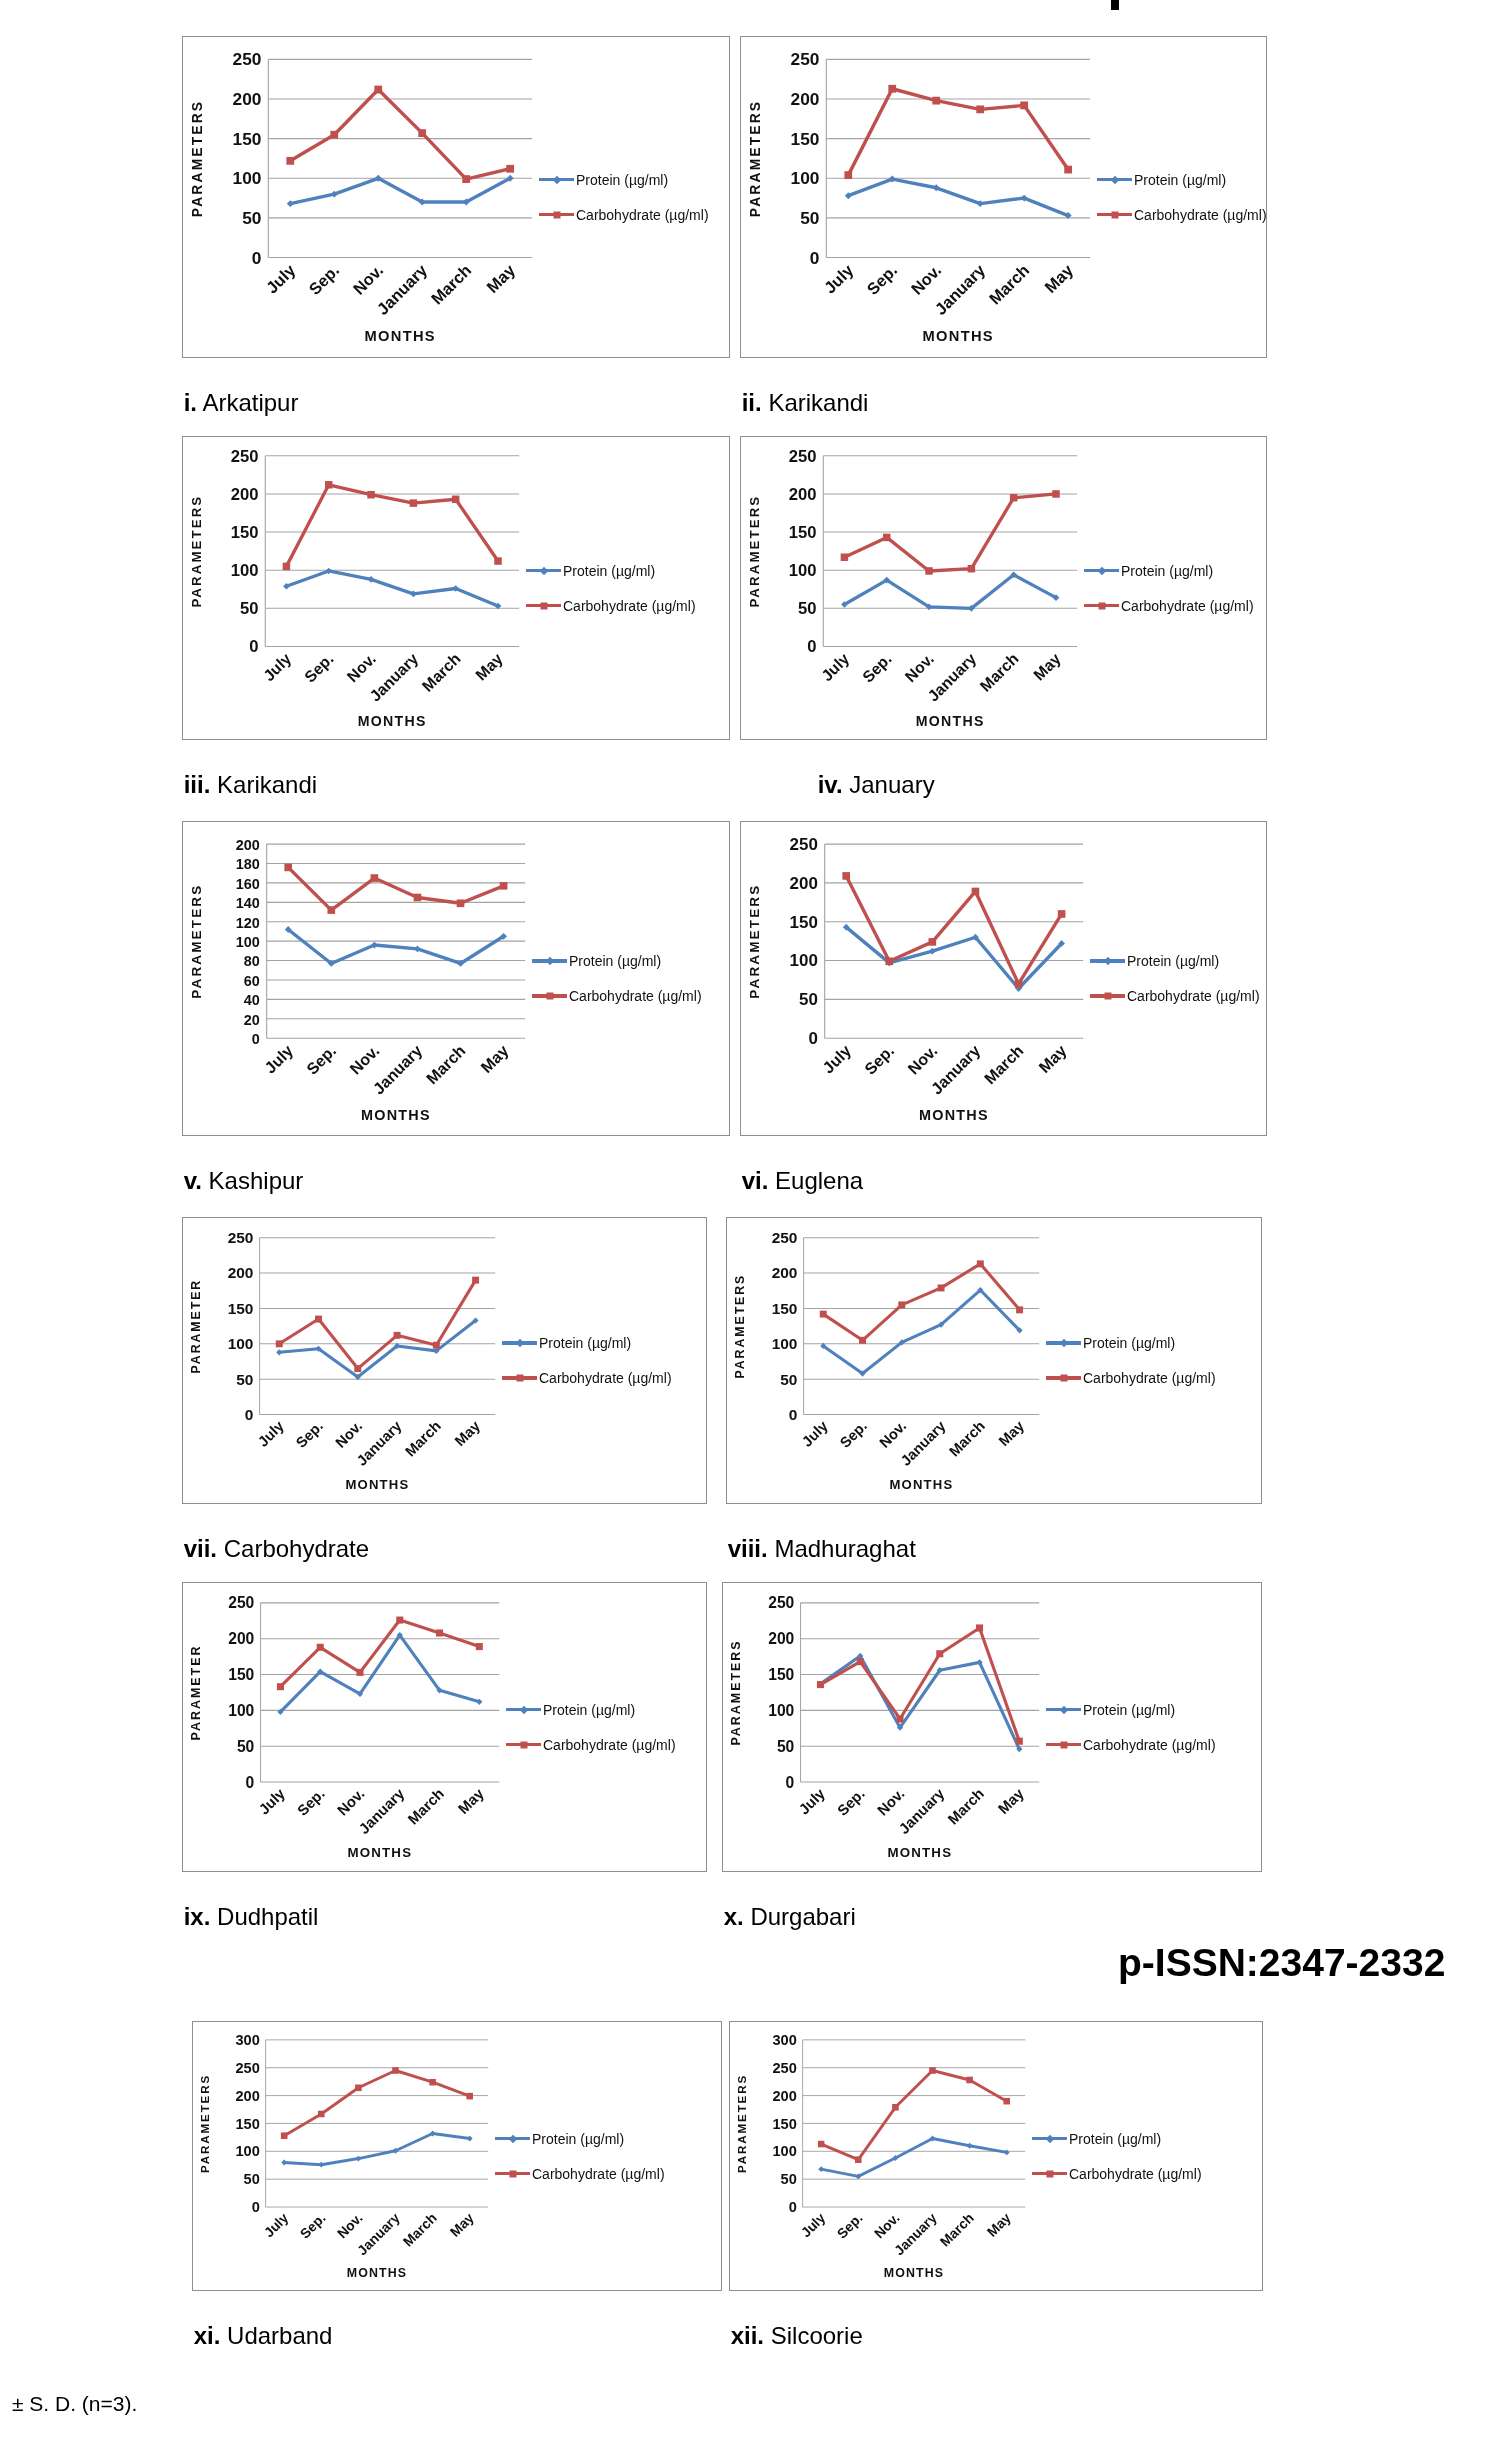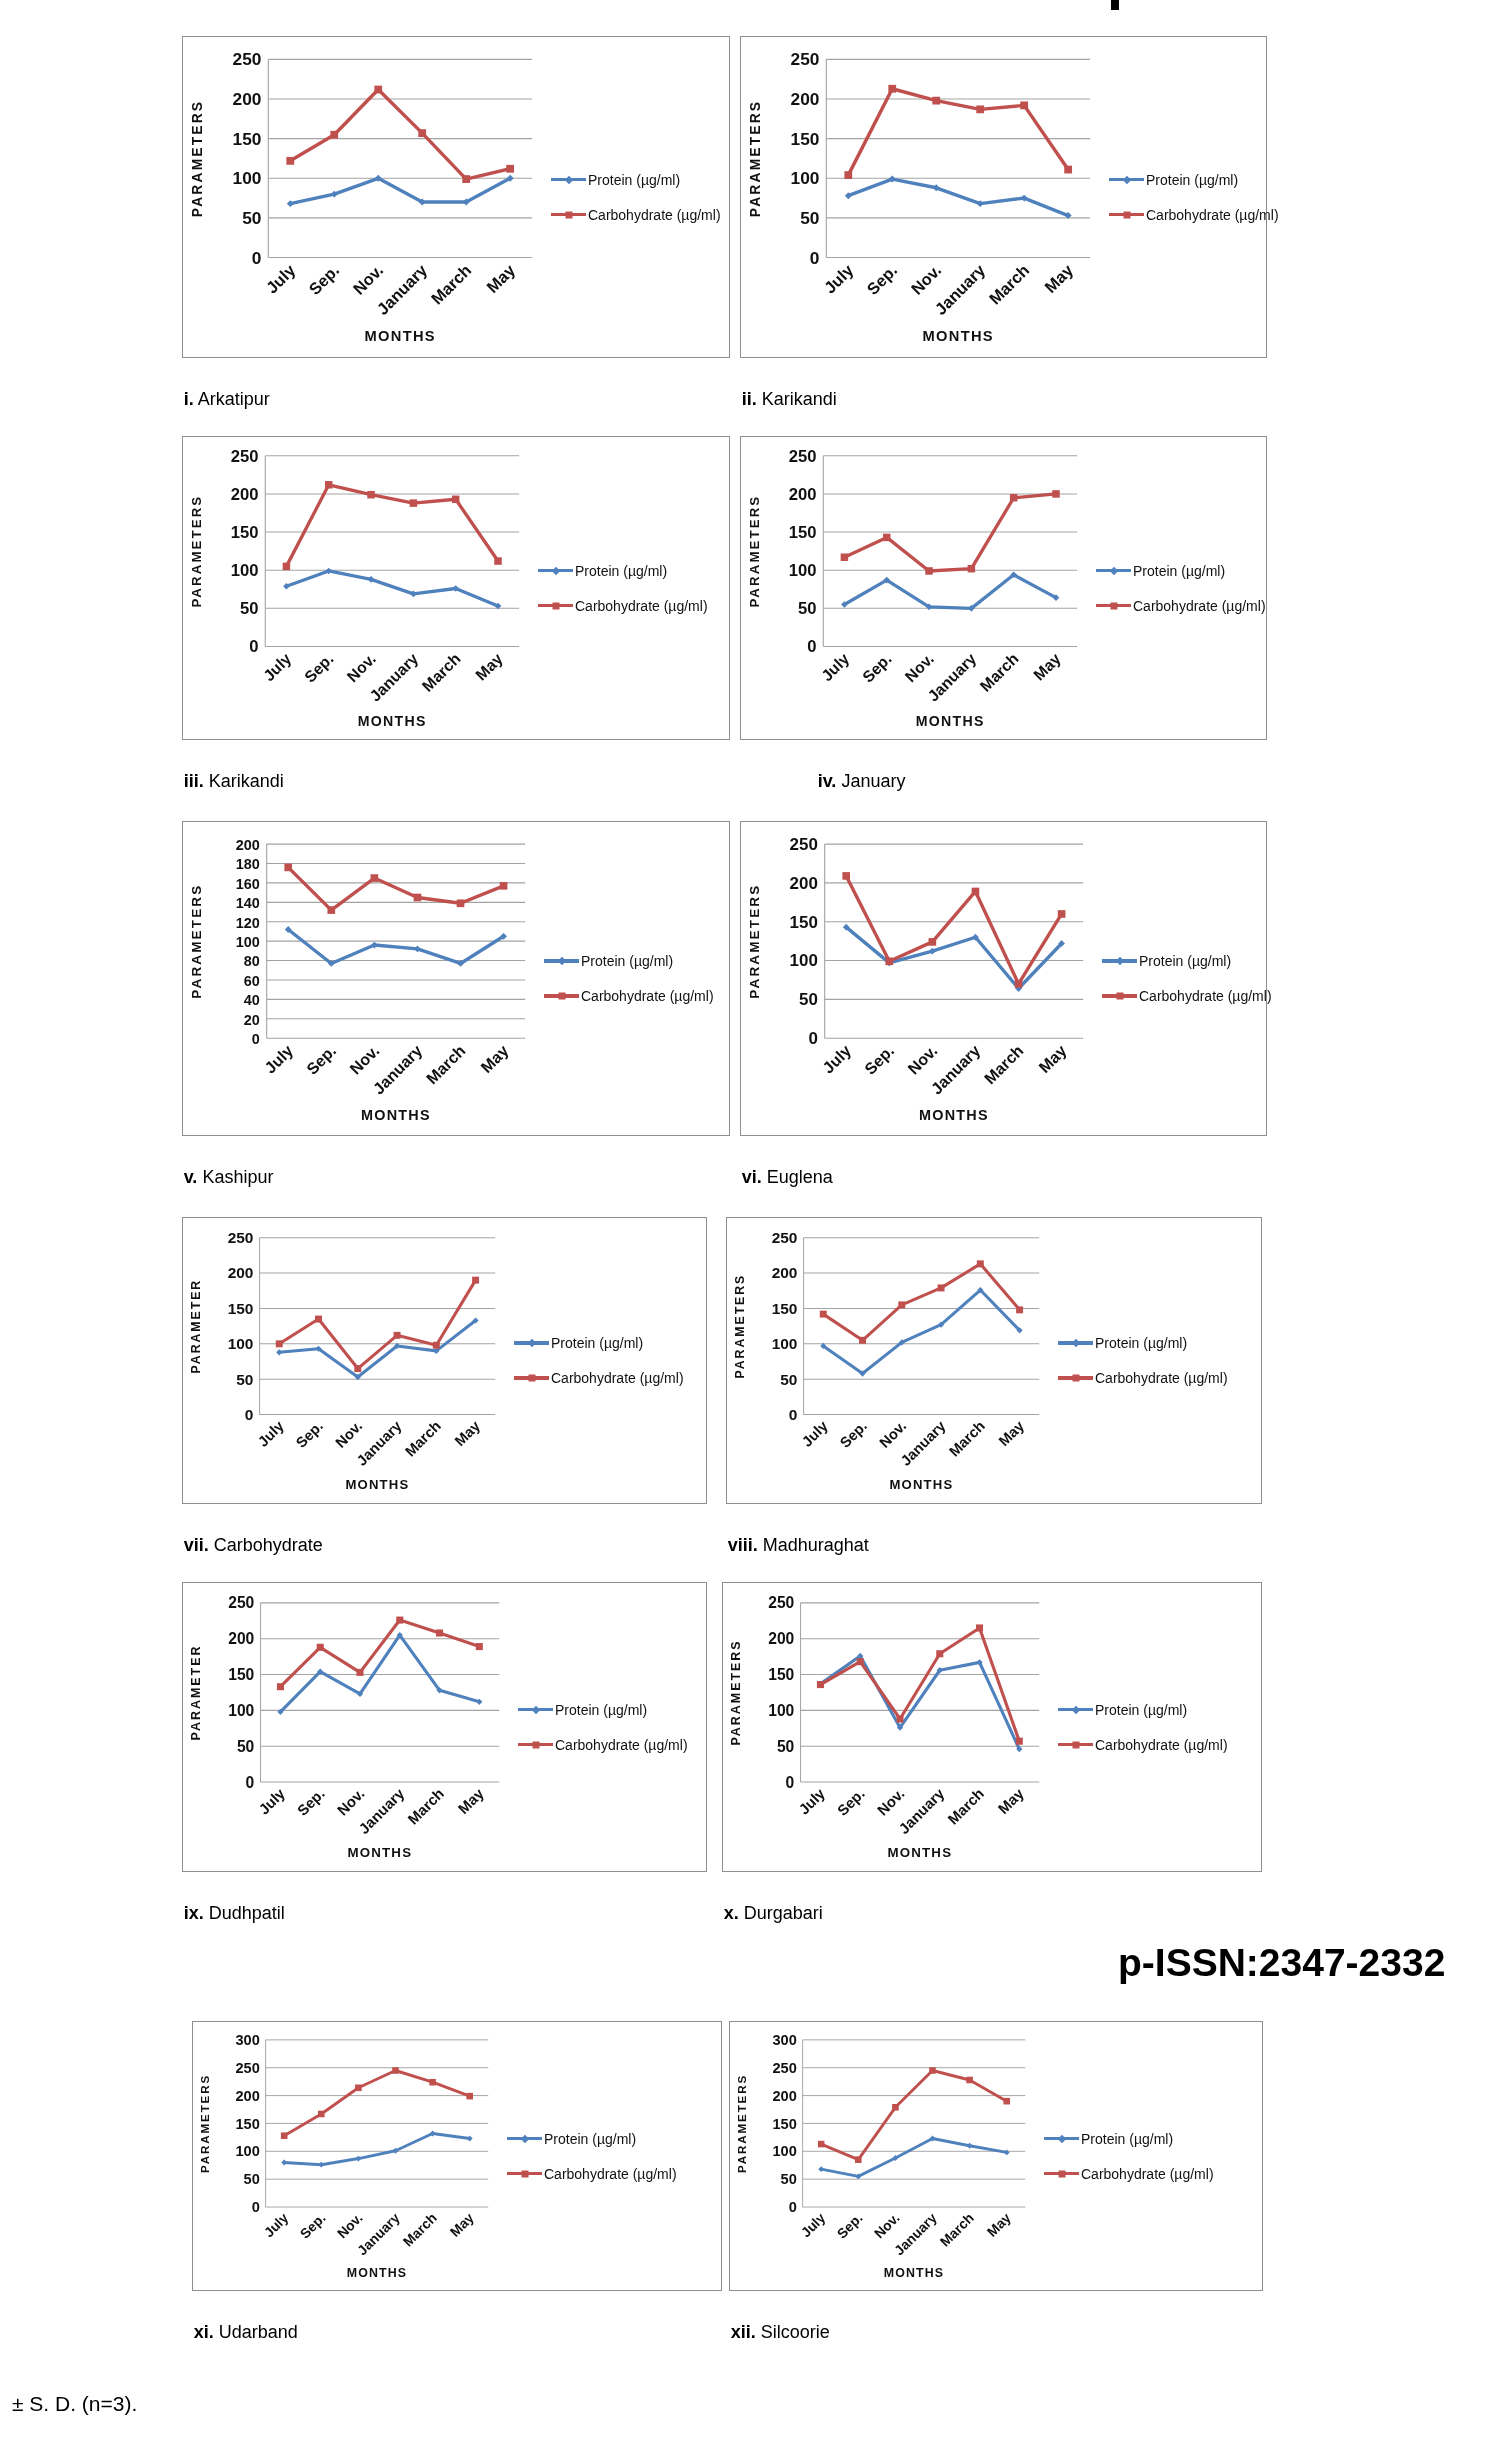--- a/index.html
+++ b/index.html
@@ -8,30 +8,30 @@
     font-family:"Liberation Sans", sans-serif;color:#111;
   }
   .chart{position:absolute;}
   .chart-box{
     border:1.3px solid #8f8f8f;background:#fff;
     display:flex;align-items:center;box-sizing:border-box;padding-left:4.3px;
   }
   .plot{flex:none;display:block;}
   .r1 .plot{width:346px;} .r2 .plot{width:333px;} .r3 .plot{width:339px;}
   .r4 .plot{width:309px;} .r5 .plot{width:313px;} .r6 .plot{width:292px;}
-  .legend{flex:none;margin-left:18px;display:flex;flex-direction:column;gap:19px;}
+  .legend{flex:none;margin-left:6px;display:flex;flex-direction:column;gap:19px;}
   .legend-item{display:flex;align-items:center;white-space:nowrap;}
   .sw{position:relative;width:35px;height:3.5px;flex:none;}
   .sw::after{
     content:"";position:absolute;left:50%;top:50%;width:7px;height:7px;
     background:inherit;transform:translate(-50%,-50%);
   }
   .sw-diamond::after{width:6px;height:6px;transform:translate(-50%,-50%) rotate(45deg);}
   .legend-label{margin-left:1.7px;font-size:14px;color:#111;}
-  .chart-caption{margin-top:31px;margin-left:1.7px;font-size:18px;color:#000;}
+  .chart-caption{margin-top:31px;margin-left:1.7px;font-size:24px;color:#000;}
   .cap-num{font-weight:bold;}
   .issn{position:absolute;left:1118px;top:1941px;font-size:39px;font-weight:bold;color:#000;}
   .top-artifact{position:absolute;left:1111px;top:0;width:7.8px;height:9.5px;background:#000;}
   .figure-caption{position:absolute;left:12px;top:2382px;width:1474px;font-size:21px;line-height:2.05;color:#000;}
   .b{font-weight:bold;}
   .i{font-style:italic;}
 </style>
 </head>
 <body>
 

